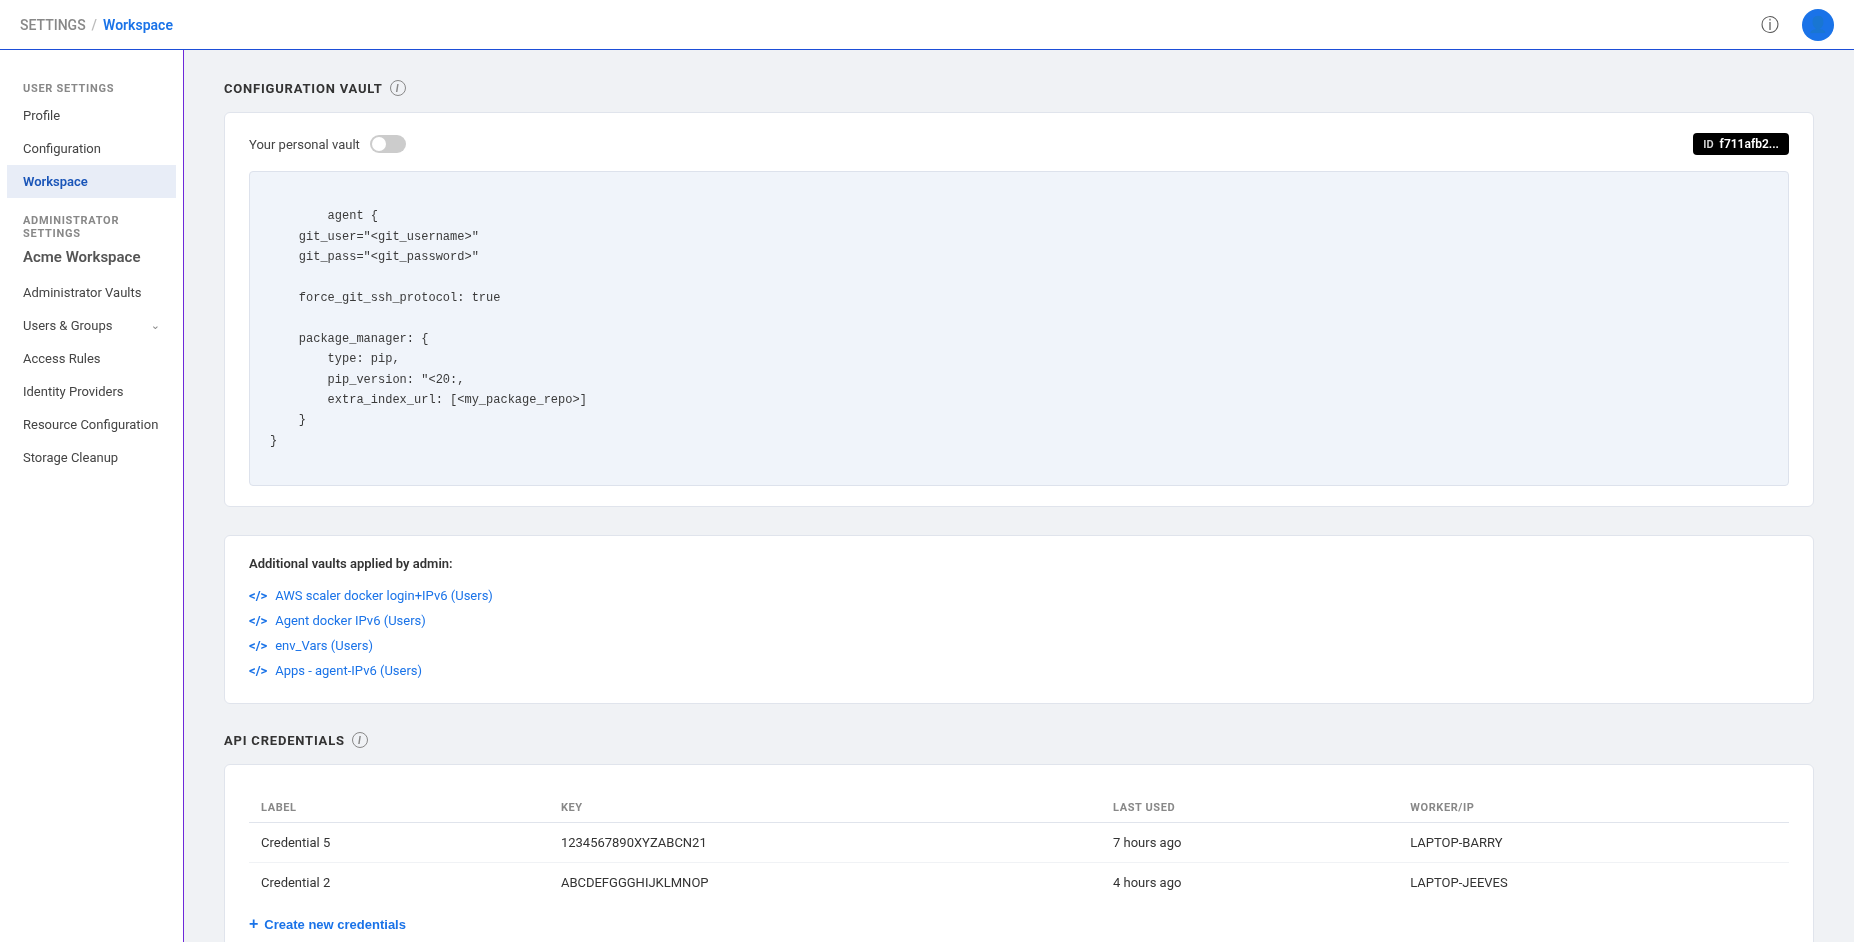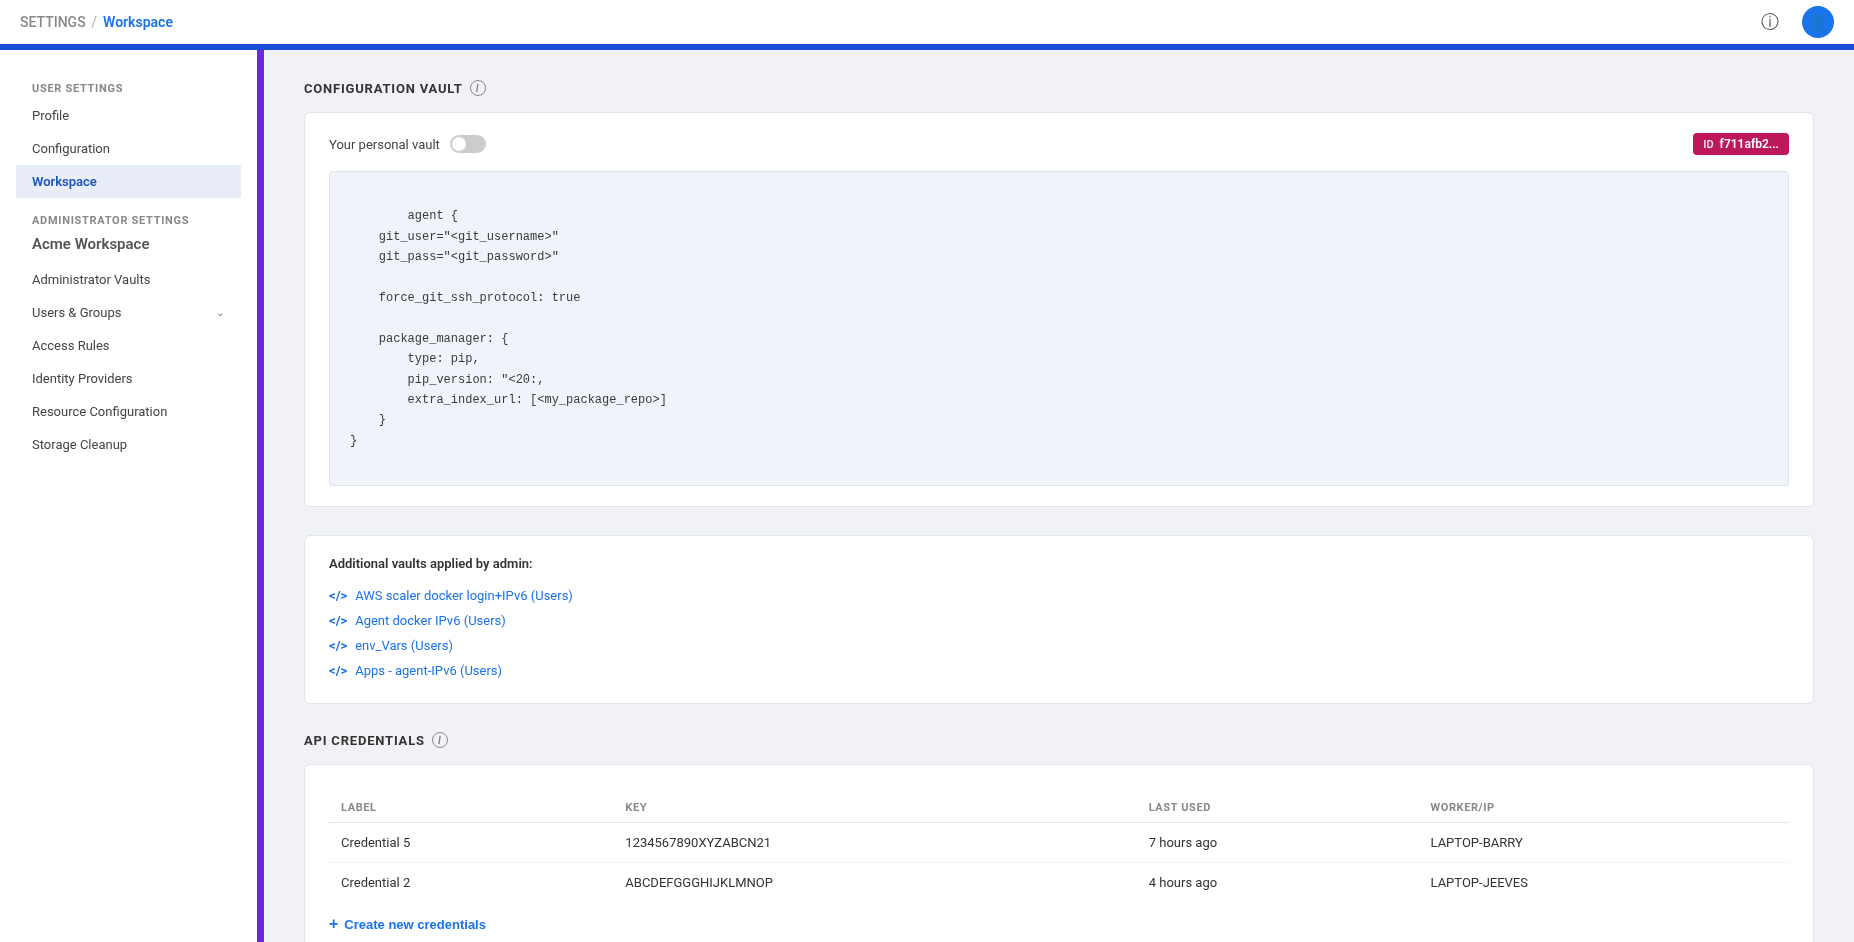--- a/index.html
+++ b/index.html
@@ -10,21 +10,21 @@
       color: #333;
       height: 942px;
       width: 1854px;
       overflow: hidden;
     }
 
     
     .top-header {
       height: 50px;
       background: #fff;
-      border-bottom: 6px solid #1d4ed8;
+      border-bottom: 1px solid #1d4ed8;
       display: flex;
       align-items: center;
       justify-content: space-between;
       padding: 0 20px;
       position: fixed;
       top: 0;
       left: 0;
       right: 0;
       z-index: 100;
     }
@@ -76,24 +76,24 @@
 
     
     .layout {
       display: flex;
       margin-top: 50px;
       height: calc(942px - 50px);
     }
 
     
     .sidebar {
-      width: 264px;
+      width: 184px;
       background: #fff;
-      border-right: 7px solid #6d28d9;
-      padding: 16px 16px;
+      border-right: 1px solid #6d28d9;
+      padding: 16px 7px;
       flex-shrink: 0;
       overflow-y: auto;
     }
     .sidebar-item {
       display: flex;
       align-items: center;
       justify-content: space-between;
       padding: 9px 16px;
       cursor: pointer;
       color: #444;
@@ -165,21 +165,21 @@
     .vault-toggle-row {
       display: flex;
       align-items: center;
       justify-content: space-between;
       margin-bottom: 16px;
     }
     .vault-id-badge {
       display: flex;
       align-items: center;
       gap: 6px;
-      background: #be185d;
+      background: #000000;
       color: white;
       border-radius: 4px;
       padding: 4px 10px;
       font-size: 12px;
       font-weight: 600;
     }
     .vault-id-badge .id-label {
       font-size: 11px;
       opacity: 0.85;
     }

